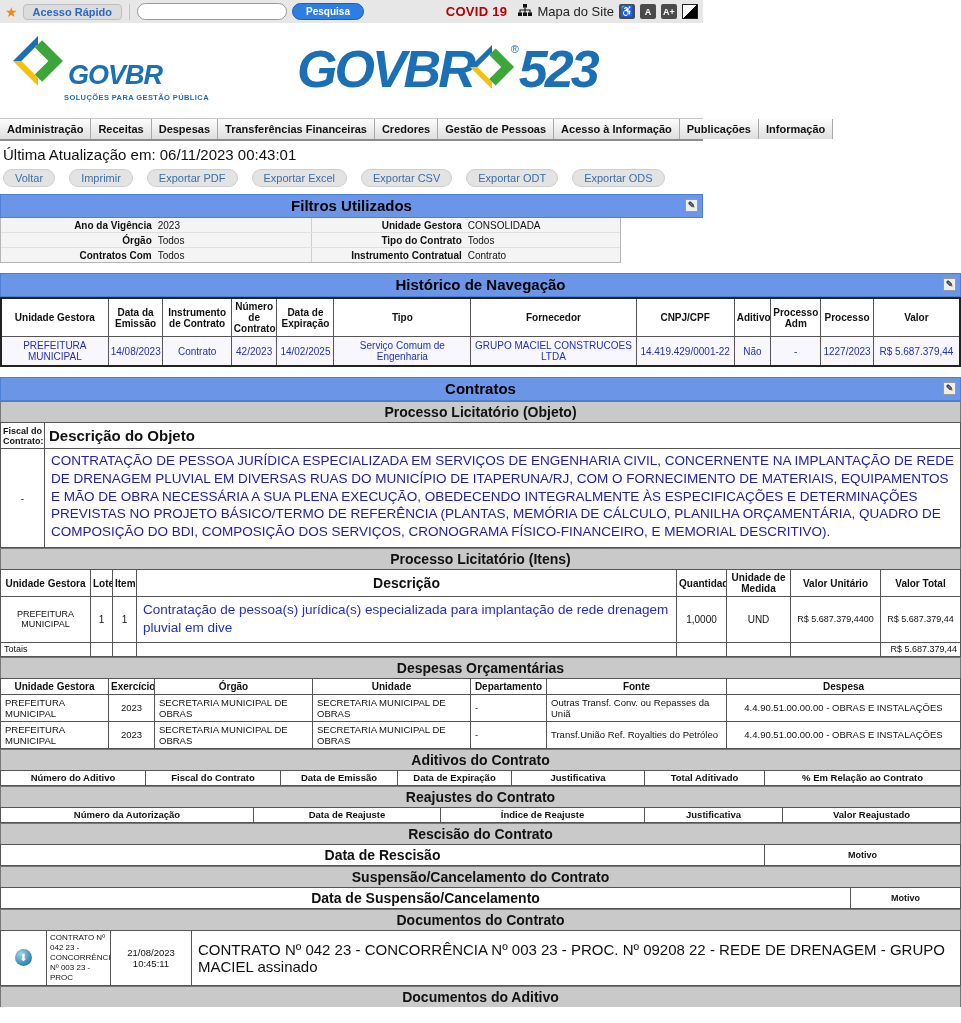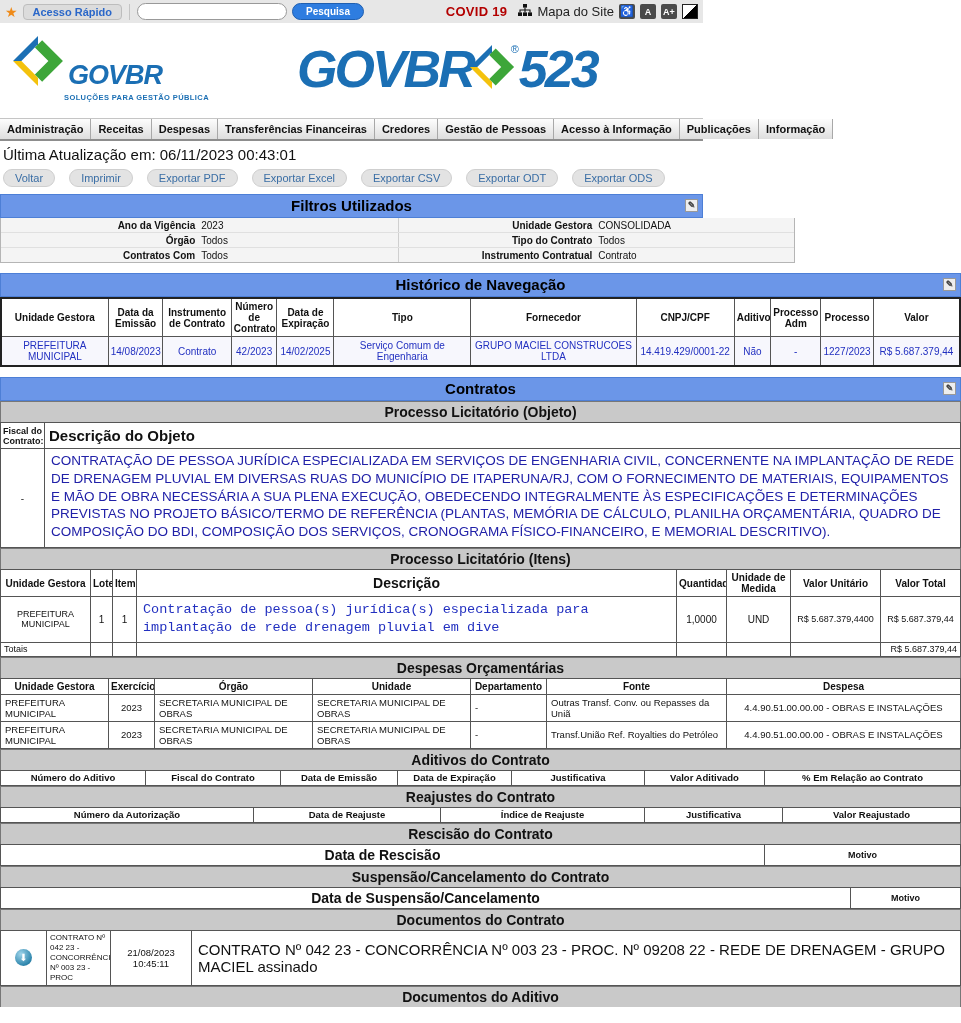--- a/index.html
+++ b/index.html
@@ -42,21 +42,21 @@
 
   
   .hdr-blue { position:relative; background:#6b96e8; border:1px solid #4d7fd6; text-align:center; font-weight:bold; font-size:15px; color:#000; padding:2px 0 3px; }
   .hdr-edit { position:absolute; right:4px; top:4px; width:13px; height:13px; background:#eee; border:1px solid #999; font-size:9px; line-height:11px; text-align:center; color:#444; cursor:pointer; }
   .hdr-gray { background:#c9c9c9; border:1px solid #777; border-bottom:none; text-align:center; font-weight:bold; font-size:14px; padding:2px 0; }
 
   .w703 { width:703px; }
   .w961 { width:961px; }
 
   
-  .filters { width:795px; border:1px solid #b5b5b5; border-top:none; background:#f4f4f4; font-size:10px; }
+  .filters { width:621px; border:1px solid #b5b5b5; border-top:none; background:#f4f4f4; font-size:10px; }
   .f-row { display:flex; border-bottom:1px solid #e0e0e0; }
   .f-row:last-child { border-bottom:none; }
   .f-cell { display:flex; width:50%; padding:1.5px 0; }
   .f-cell.right { border-left:1px solid #cfcfcf; }
   .f-label { font-weight:bold; width:50%; text-align:right; padding-right:4px; }
   .f-value { width:50%; text-align:left; padding-left:2px; }
 
   
   table { border-collapse:collapse; table-layout:fixed; width:100%; }
   th,td { border:1px solid #555; overflow:hidden; }
@@ -69,21 +69,21 @@
 
   
   .obj-head th { text-align:left; }
   .fiscal-lbl { font-size:9px; font-weight:bold; text-align:center !important; }
   .desc-obj-lbl { font-size:15px !important; font-weight:bold; padding:4px 4px !important; }
   .desc-obj-txt { color:#2121a8; font-size:13.5px; line-height:1.32; padding:3px 6px 6px; }
   .fiscal-val { text-align:center; color:#333; }
 
   
   .itens th.big { font-size:14px; }
-  .itens-row .desc { color:#2230c0; font-size:13.5px; line-height:1.35; padding:4px 6px;font-family:Liberation Mono, monospace; }
+  .itens-row .desc { color:#2230c0; font-size:13.5px; line-height:1.35; padding:4px 6px; }
   .itens-row td { text-align:center; font-size:10px; }
   .itens-row td.money { font-size:9px; text-align:center; }
   .totais td { font-size:9px; padding:1.5px 3px; }
 
   
   .desp td { font-size:9.5px; padding:2px 4px; }
   .desp .c { text-align:center; }
 
   
   .slim th { font-size:9.5px; padding:1.5px 2px; }
@@ -391,21 +391,21 @@
       <col style="width:120px">
       <col>
     </colgroup>
   <tbody>
       <tr>
     <th>Número do Aditivo</th>
     <th>Fiscal do Contrato</th>
     <th>Data de Emissão</th>
     <th>Data de Expiração</th>
     <th>Justificativa</th>
-    <th>Valor Aditivado</th>
+    <th>Total Aditivado</th>
     <th>% Em Relação ao Contrato</th>
   </tr>
 </tbody>
   </table>
 
 <div class="hdr-gray w961">Reajustes do Contrato</div>
 <table class="slim">
   <colgroup>
       <col style="width:253px">
       <col style="width:187px">

